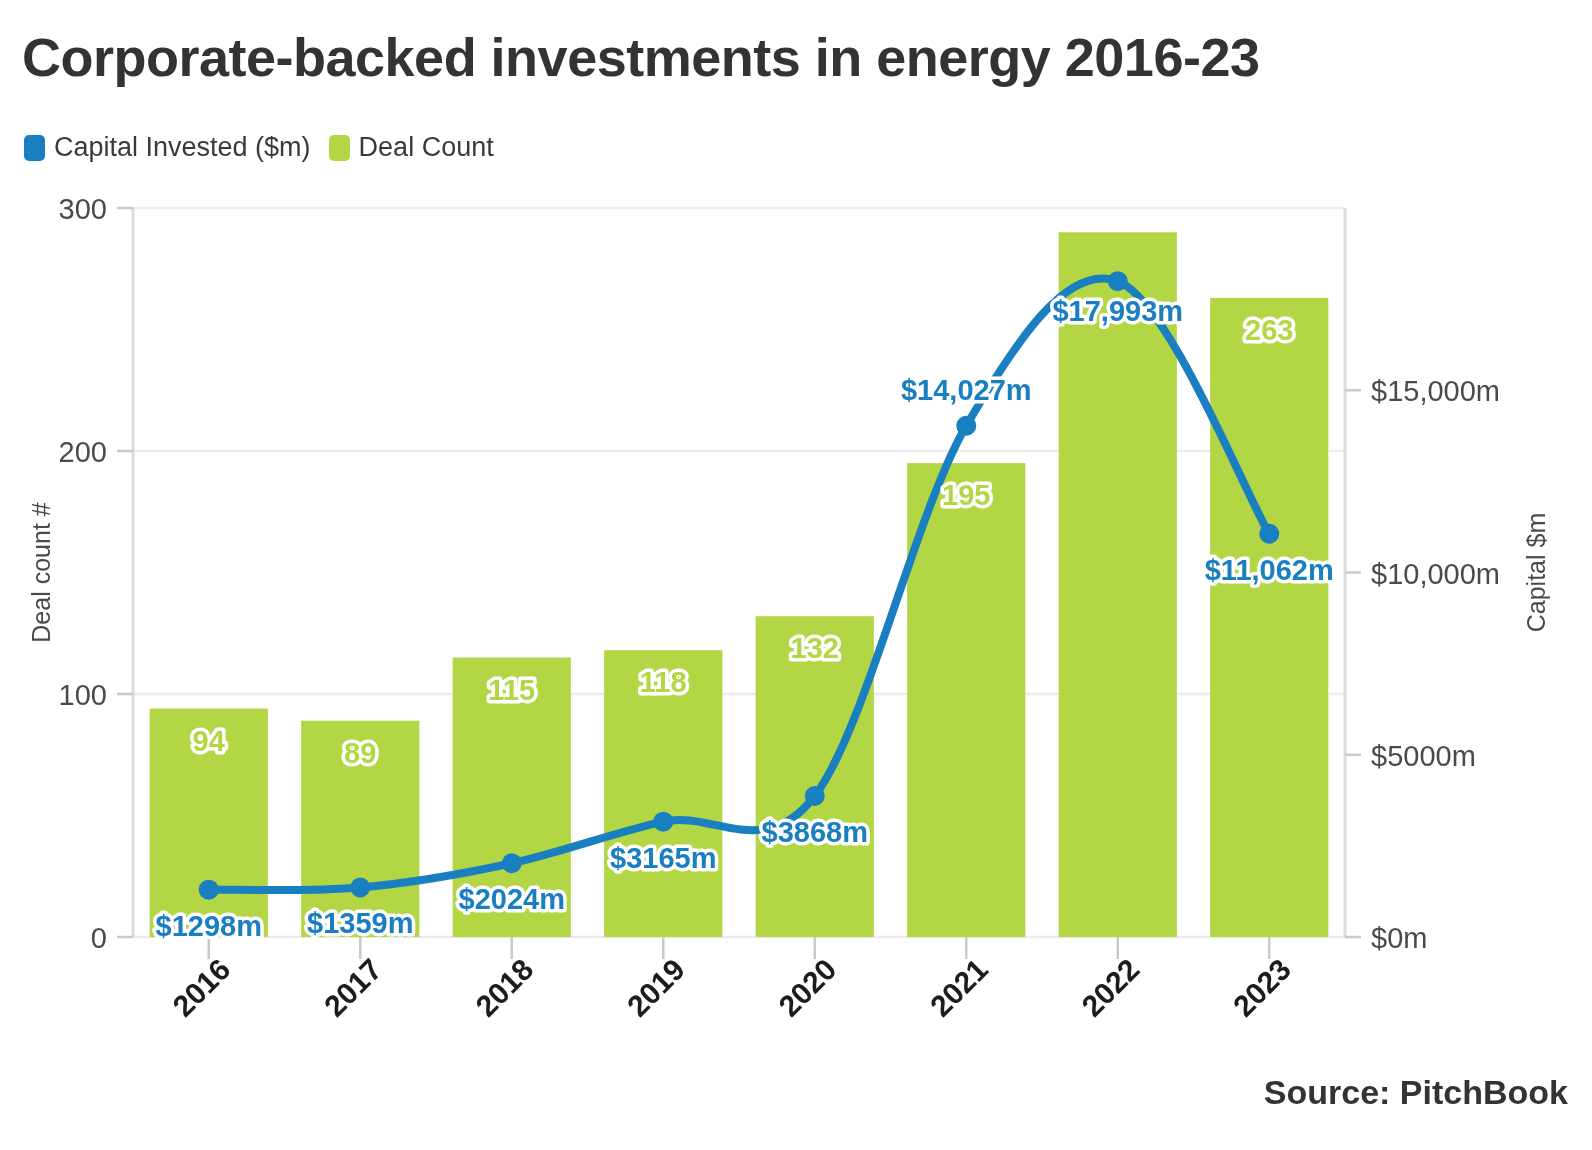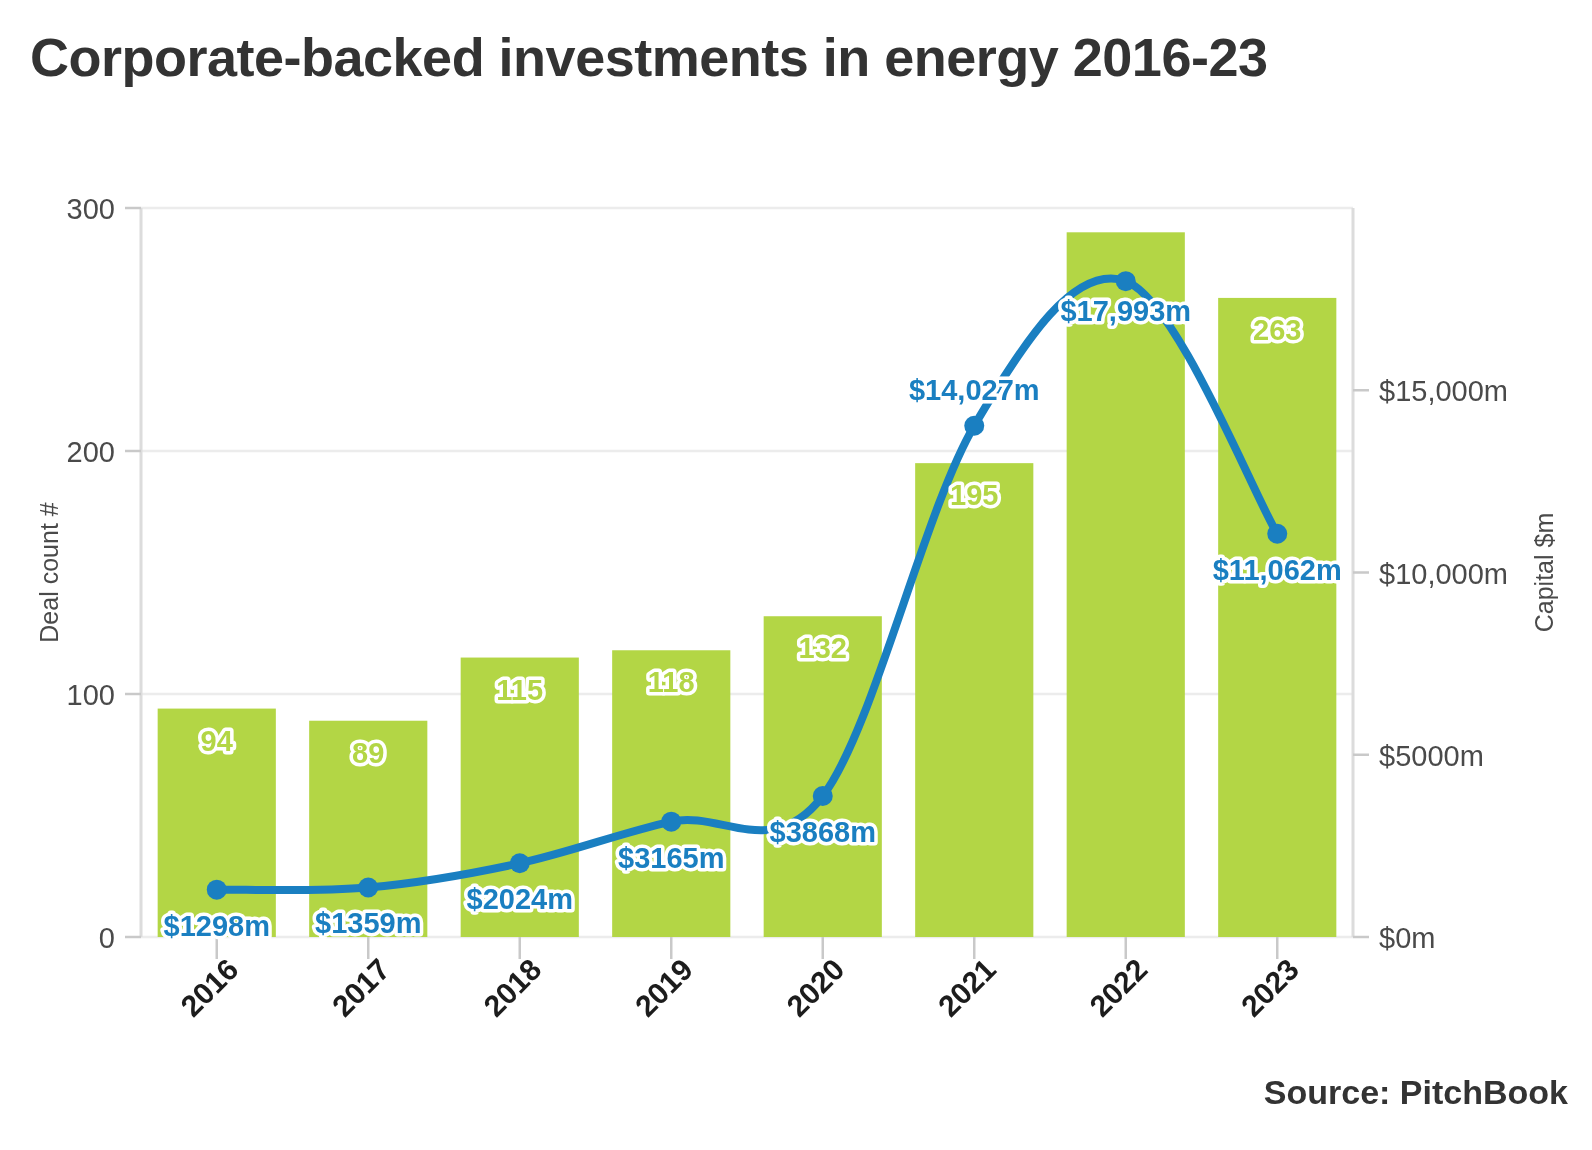--- a/index.html
+++ b/index.html
@@ -3,21 +3,21 @@
 <meta charset="utf-8">
 <style>
   html,body{margin:0;padding:0;}
   body{
     width:1592px;height:1150px;
     background:#ffffff;
     font-family:"Liberation Sans", sans-serif;
     overflow:hidden;
     position:relative;
   }
-  .chart-root{position:absolute;inset:0;margin-left:8px;}
+  .chart-root{position:absolute;inset:0;}
 
   #title{
     position:absolute;
     left:22px; top:26px;
     font-size:54px;
     font-weight:bold;
     color:#333333;
     letter-spacing:-0.5px;
     white-space:nowrap;
   }
@@ -90,20 +90,30 @@
   .axis-line{stroke:#dcdcdc;stroke-width:3;}
   .tickmark{stroke:#c9c9c9;stroke-width:2.5;}
 </style>
 </head>
 <body>
 
 <div class="chart-root">
 
   <div id="title">Corporate-backed investments in energy 2016-23</div>
 
+  <div id="legend">
+    <div class="legend-item">
+      <span class="legend-swatch" style="background:#1a7fc1"></span>
+      <span class="legend-label">Capital Invested ($m)</span>
+    </div>
+    <div class="legend-item">
+      <span class="legend-swatch" style="background:#b3d645"></span>
+      <span class="legend-label">Deal Count</span>
+    </div>
+  </div>
 
   <svg id="plot" width="1592" height="1150">
     <g id="gridlines">
         <line x1="133" x2="1345" y1="937" y2="937" class="gridline"></line>
         <line x1="133" x2="1345" y1="694" y2="694" class="gridline"></line>
         <line x1="133" x2="1345" y1="451" y2="451" class="gridline"></line>
         <line x1="133" x2="1345" y1="208" y2="208" class="gridline"></line>
       </g>
     <g id="axes">
         <line x1="133" x2="133" y1="208" y2="937" class="axis-line"></line>

